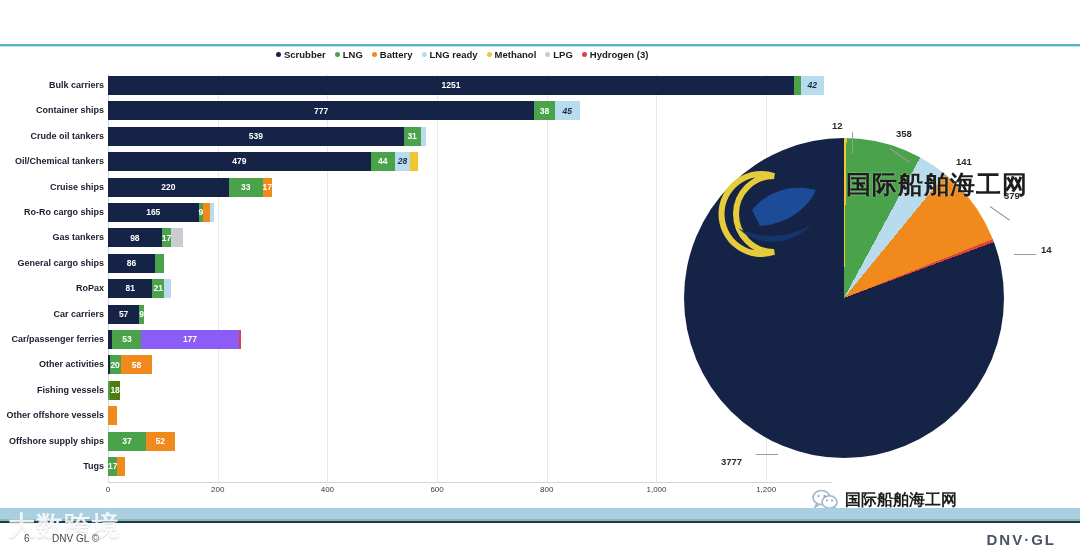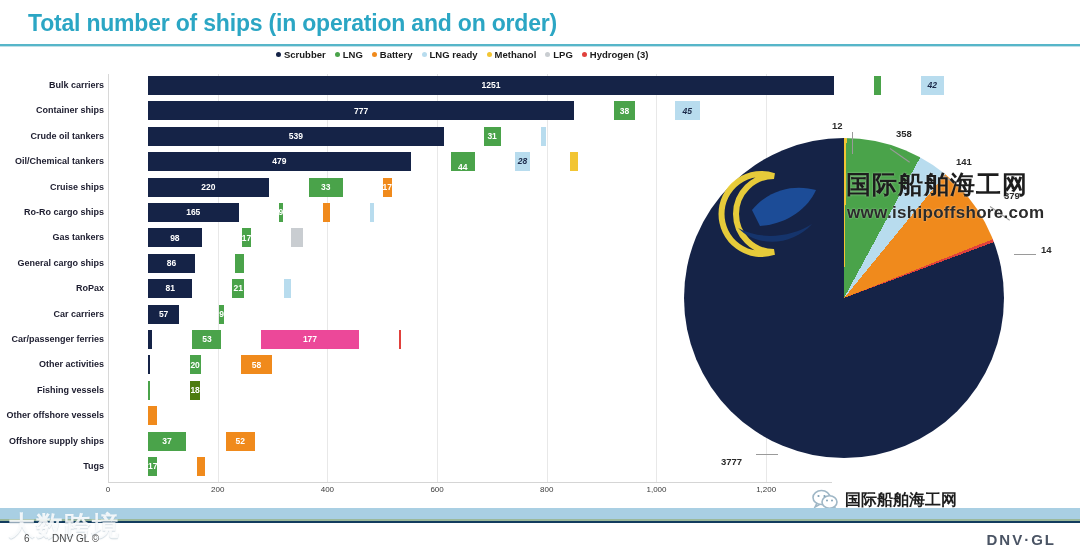--- a/index.html
+++ b/index.html
@@ -112,21 +112,20 @@
     display: flex;
     align-items: stretch;
   }
   .seg {
     position: relative;
     height: 19px;
     display: flex;
     align-items: center;
     justify-content: center;
     overflow: visible;
-    margin-left: 40px;
   }
   .seg-label {
     font-size: 8.5px;
     font-weight: bold;
     line-height: 1;
     white-space: nowrap;
   }
   .seg-label.light { color: #ffffff; }
   .seg-label.dark  { color: #1c2a4a; font-style: italic; }
 
@@ -255,21 +254,20 @@
     letter-spacing: 1px;
     white-space: nowrap;
     text-shadow: 0 1px 1px rgba(120,150,170,0.35);
   }
 </style>
 </head>
 <body>
 
 <div id="slide">
 
-  <div id="title">Total number of ships (in operation and on order)</div>
   <div id="title-rule"></div>
   <div id="title-rule-soft"></div>
 
   <div id="legend">
       <span class="legend-item">
         <span class="legend-dot" style="background: rgb(21, 35, 71);"></span>
         <span>Scrubber</span>
       </span>
       <span class="legend-item">
         <span class="legend-dot" style="background: rgb(74, 163, 74);"></span>
@@ -355,21 +353,21 @@
             </div>
             <div class="seg" style="width: 5.48485px; background: rgb(184, 220, 238);"></div>
           </div>
         </div>
         <div class="bar-row" style="top: 78.2px;">
           <div class="bar-cat-label">Oil/Chemical tankers</div>
           <div class="bar-track">
             <div class="seg" style="width: 262.724px; background: rgb(21, 35, 71);">
               <span class="seg-label light">479</span>
             </div>
-            <div class="seg" style="width: 24.1333px; background: rgb(74, 163, 74); align-items: flex-end;">
+            <div class="seg" style="width: 24.1333px; background: rgb(74, 163, 74);">
               <span class="seg-label light">44</span>
             </div>
             <div class="seg" style="width: 15.3576px; background: rgb(184, 220, 238);">
               <span class="seg-label dark">28</span>
             </div>
             <div class="seg" style="width: 7.67879px; background: rgb(242, 197, 51);"></div>
           </div>
         </div>
         <div class="bar-row" style="top: 103.6px;">
           <div class="bar-cat-label">Cruise ships</div>
@@ -442,21 +440,21 @@
             </div>
           </div>
         </div>
         <div class="bar-row" style="top: 256px;">
           <div class="bar-cat-label">Car/passenger ferries</div>
           <div class="bar-track">
             <div class="seg" style="width: 4.38788px; background: rgb(21, 35, 71);"></div>
             <div class="seg" style="width: 29.0697px; background: rgb(74, 163, 74);">
               <span class="seg-label light">53</span>
             </div>
-            <div class="seg" style="width: 97.0818px; background: #ec4899;">
+            <div class="seg" style="width: 97.0818px; background: #8b5cf6;">
               <span class="seg-label light">177</span>
             </div>
             <div class="seg" style="width: 2.74242px; background: rgb(224, 65, 60);"></div>
           </div>
         </div>
         <div class="bar-row" style="top: 281.4px;">
           <div class="bar-cat-label">Other activities</div>
           <div class="bar-track">
             <div class="seg" style="width: 1.64545px; background: rgb(21, 35, 71);"></div>
             <div class="seg" style="width: 10.9697px; background: rgb(74, 163, 74);">
@@ -522,21 +520,20 @@
         <div class="pie-callout" style="left: 320px; top: 52px;">379</div>
         <div class="pie-leader" style="left: 306px; top: 68px; width: 24px; height: 1px; transform: rotate(35deg); transform-origin: left center;"></div>
         <div class="pie-callout" style="left: 357px; top: 106px;">14</div>
         <div class="pie-leader" style="left: 330px; top: 116px; width: 22px; height: 1px;"></div>
         <div class="pie-callout" style="left: 37px; top: 318px;">3777</div>
         <div class="pie-leader" style="left: 72px; top: 316px; width: 22px; height: 1px;"></div>
       </div>
   </div>
 
   <div id="wm-cn">国际船舶海工网</div>
-  <div id="wm-url">www.ishipoffshore.com</div>
 
   <div id="wechat-row">
     <svg width="26" height="22" viewBox="0 0 26 22">
       <ellipse cx="9.5" cy="8.5" rx="8.5" ry="7" fill="none" stroke="#9fb7c6" stroke-width="1.6"></ellipse>
       <path d="M5 14 L3 18 L7.5 15.6" fill="none" stroke="#9fb7c6" stroke-width="1.6"></path>
       <ellipse cx="17.5" cy="13" rx="7.5" ry="6.2" fill="#ffffff" stroke="#9fb7c6" stroke-width="1.6"></ellipse>
       <path d="M22.5 18 L24.5 21.5 L20.5 19.4" fill="none" stroke="#9fb7c6" stroke-width="1.6"></path>
       <circle cx="6.5" cy="7" r="1.1" fill="#7fa0b4"></circle>
       <circle cx="12.5" cy="7" r="1.1" fill="#7fa0b4"></circle>
       <circle cx="15" cy="11.5" r="0.95" fill="#7fa0b4"></circle>

